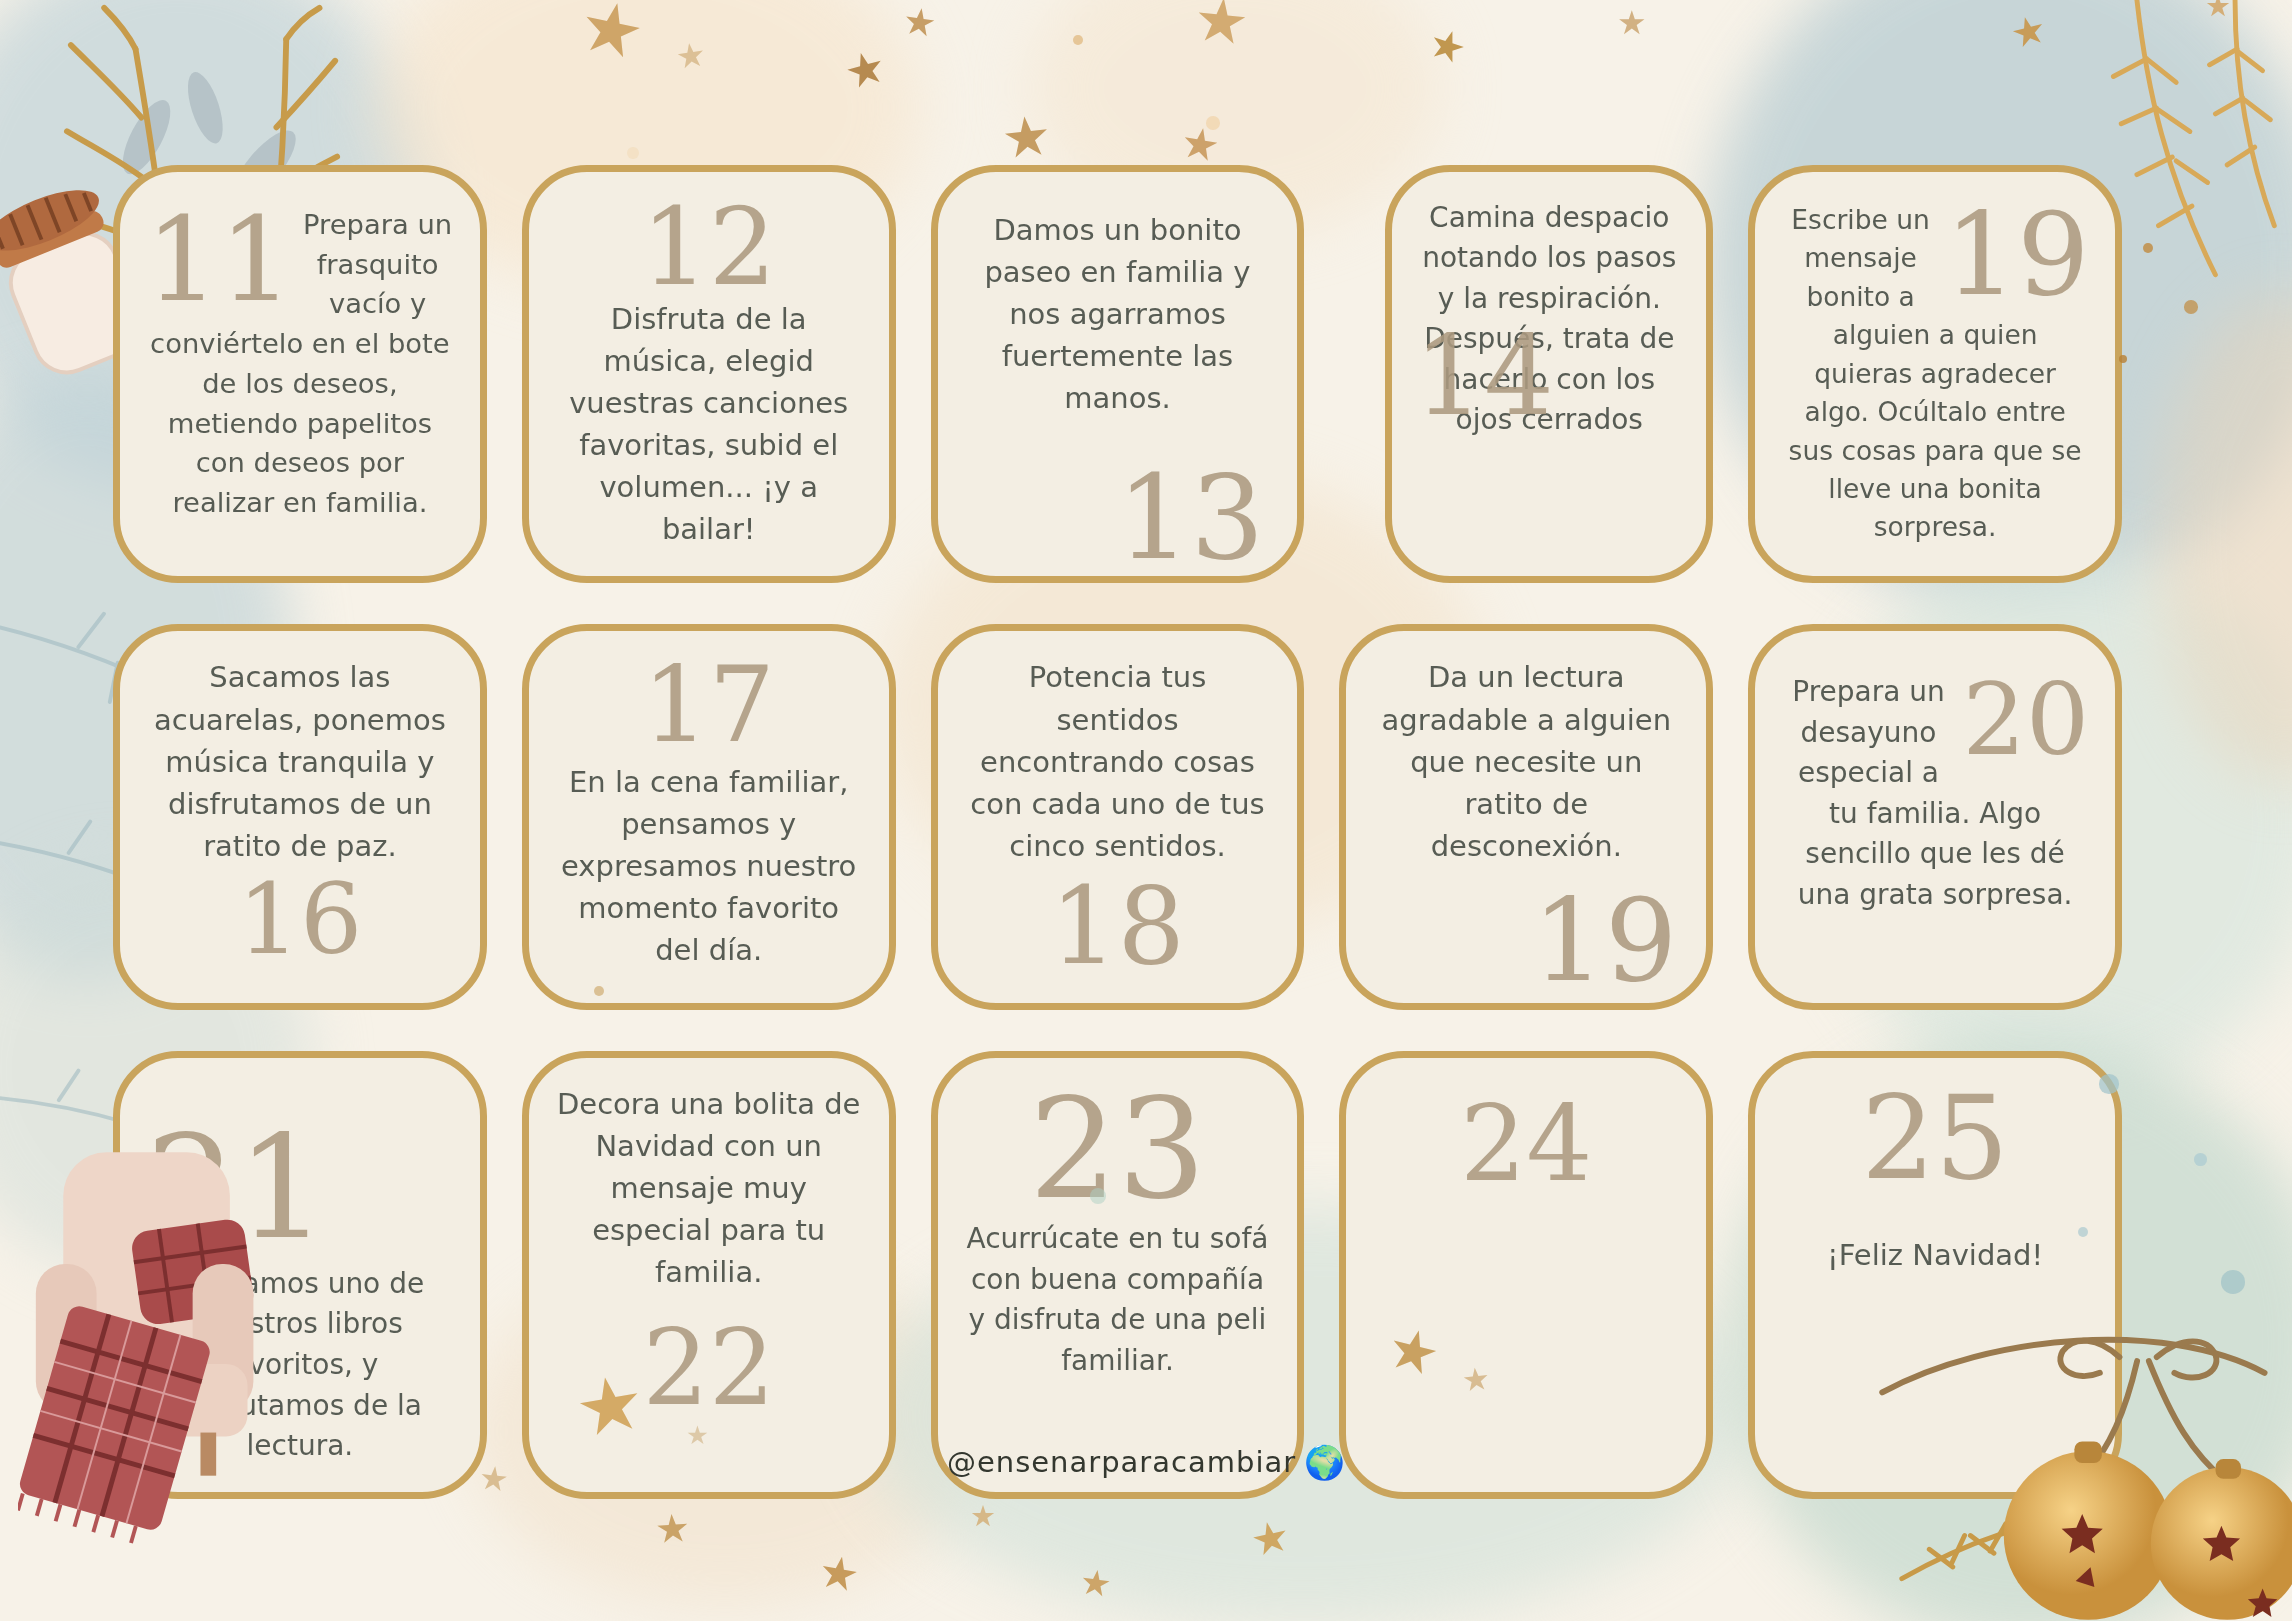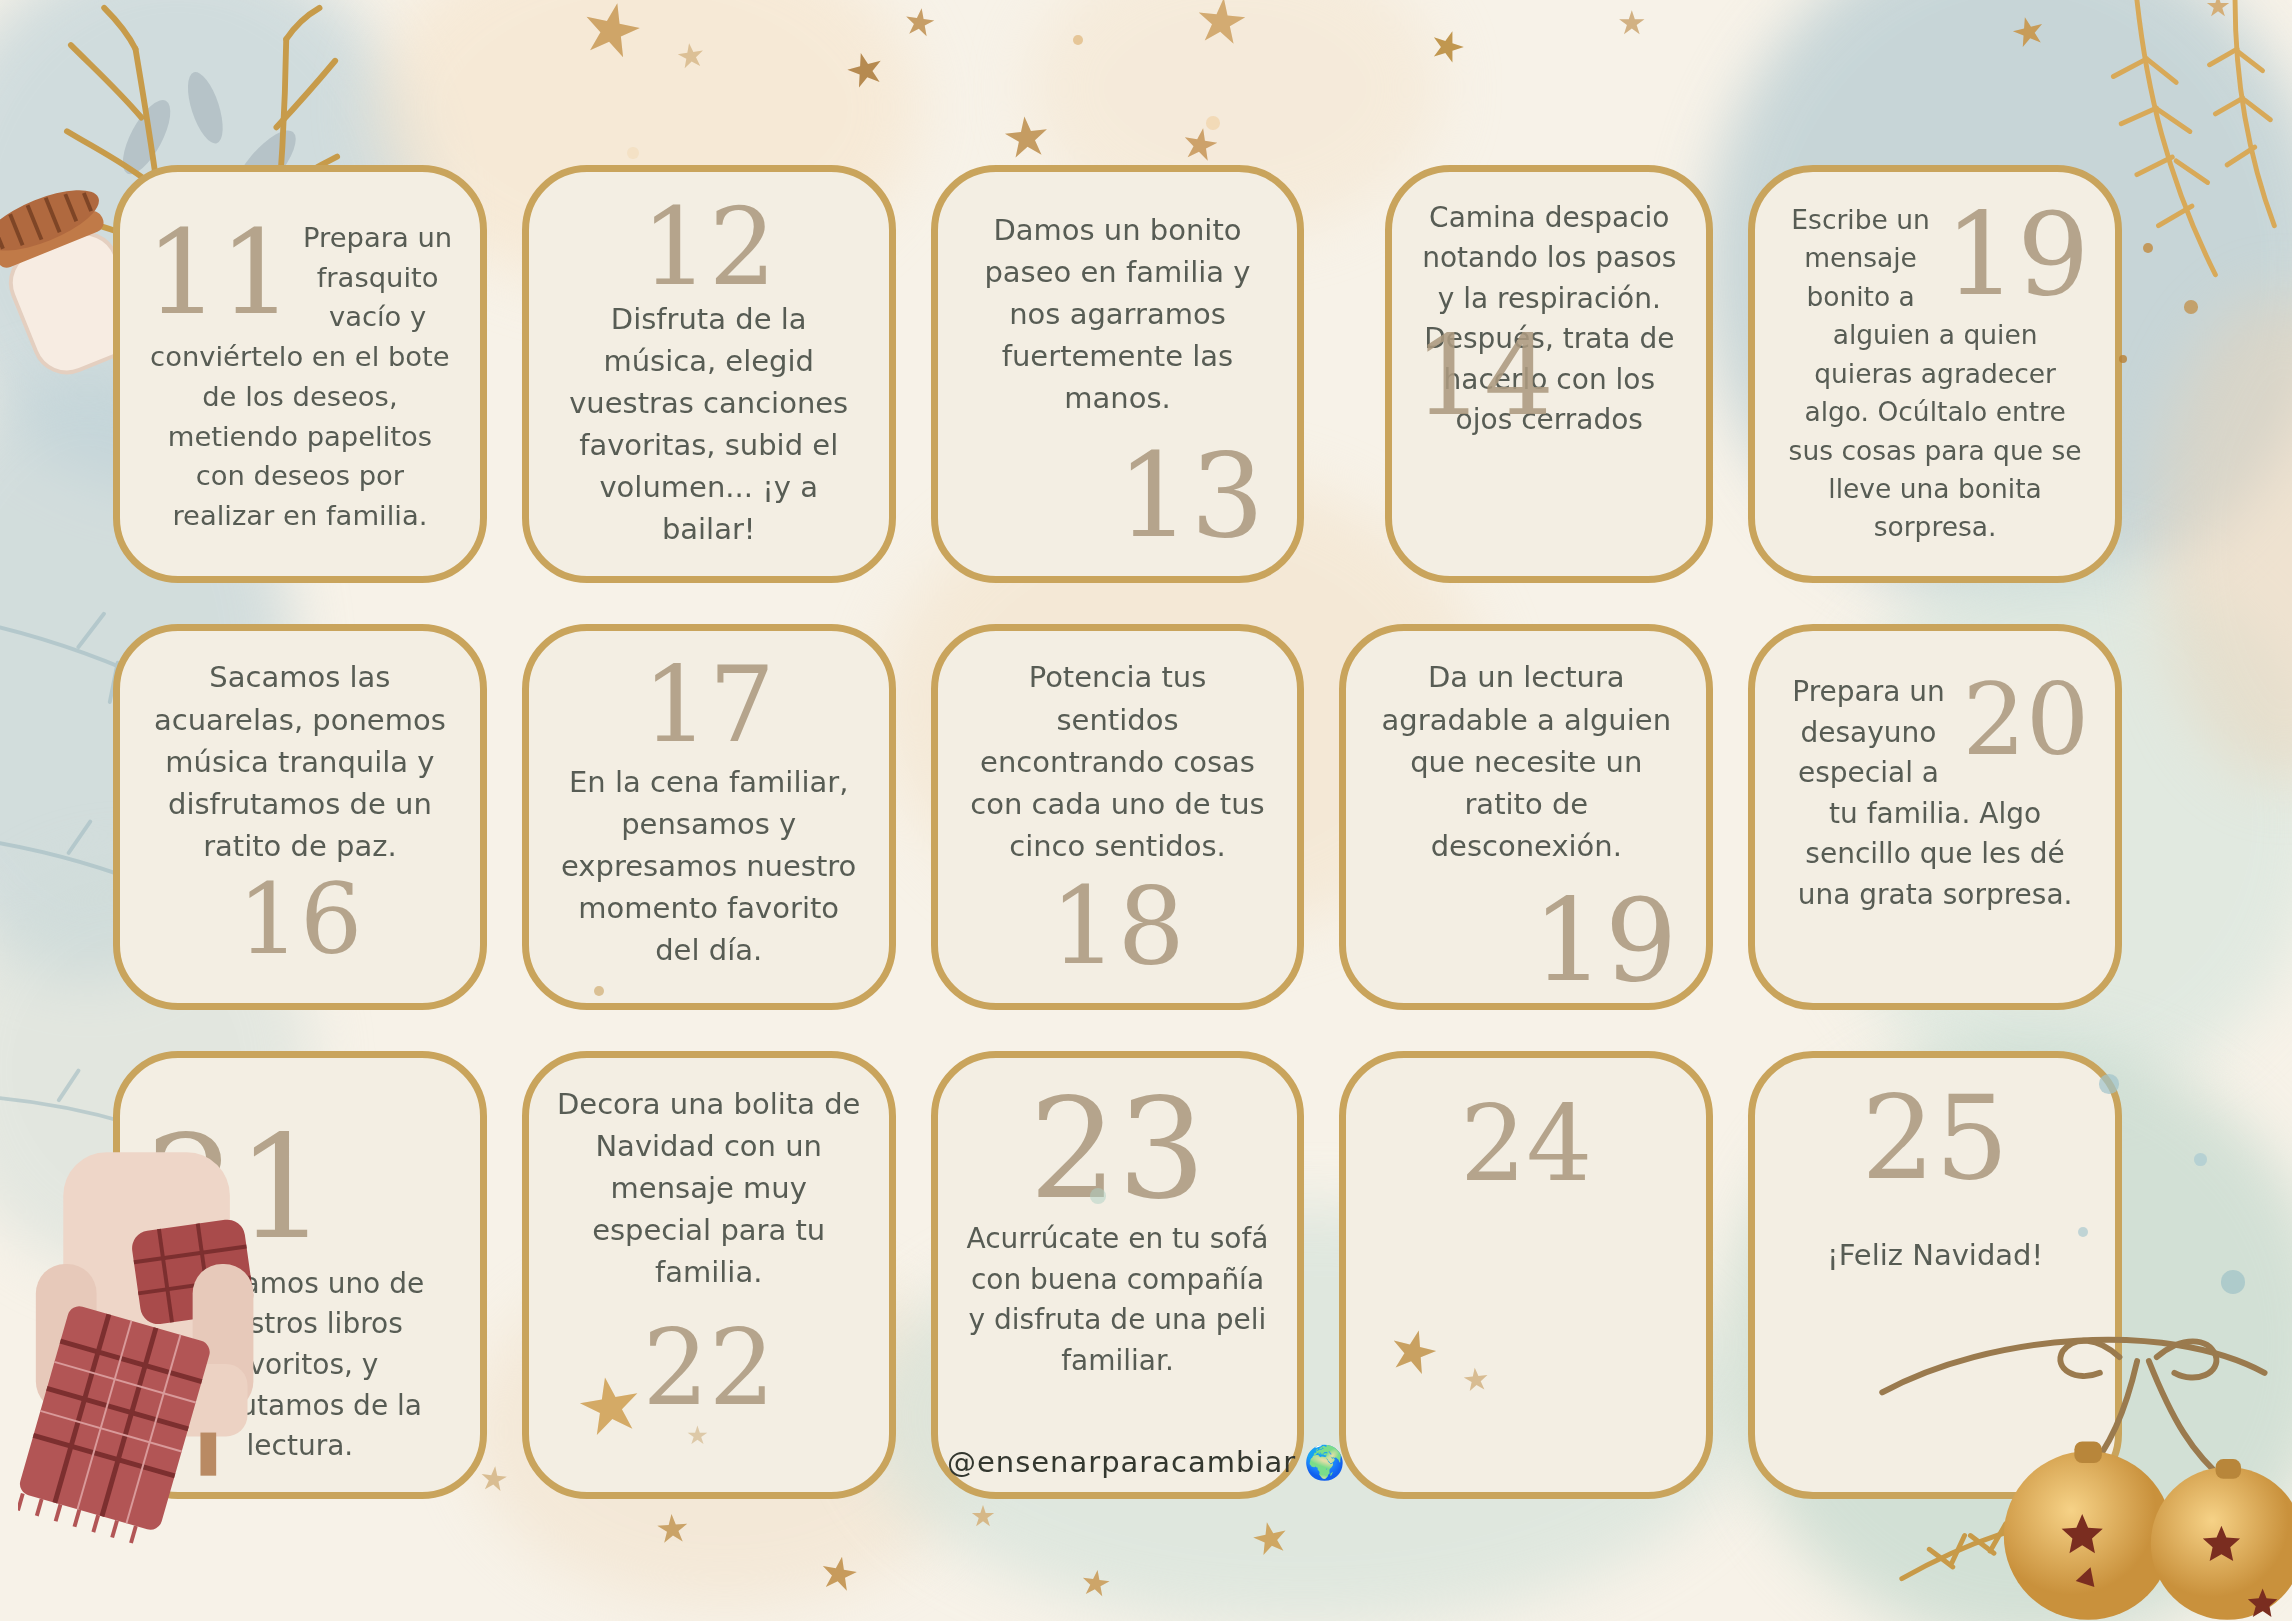--- a/index.html
+++ b/index.html
@@ -10,24 +10,24 @@
   .star{position:absolute;line-height:1;user-select:none;}
   .deco{position:absolute;}
   .grid{position:absolute;left:113px;top:165px;width:2009px;height:1206px;display:grid;
         grid-template-columns:repeat(5,1fr);grid-template-rows:repeat(3,1fr);gap:41px 35px;}
   .card{box-sizing:border-box;background:#f3eee3;border:7.8px solid #c9a45c;border-radius:65px;
         color:#575c54;padding:25.5px;position:relative;font-size:29px;line-height:1.45;}
   .flexc{display:flex;flex-direction:column;align-items:center;}
   .txt{margin:0;text-align:center;}
   .num{font-family:"DejaVu Serif", serif;color:rgba(172,154,128,.88);line-height:.95;display:block;text-align:center;}
   .c11 .num{float:left;font-size:116px;margin:0 7.8px 5.9px 0;}
-  .c11{padding-top:46px;font-size:27.4px;}
+  .c11{padding-top:33px;font-size:27.4px;}
   .c12 .num{font-size:106px;}
   .c13 .txt{padding:11.8px 9.8px 69px;}
-  .c13 .num{position:absolute;right:33px;bottom:25px;font-size:116px;}
+  .c13 .num{position:absolute;right:33px;bottom:3px;font-size:116px;}
   .c14 .num{position:absolute;left:21.6px;top:152px;font-size:110px;}
   .c14{font-size:28px;margin-left:46px;}
   .c15 .num{float:right;font-size:114px;margin:0 0 3.9px 3.9px;}
   .c15{padding-top:29px;font-size:26.5px;}
   .c16 .num{font-size:98px;margin-top:5.9px;}
   .c17 .num{font-size:104px;margin-bottom:5.9px;}
   .c18 .num{font-size:106px;margin-top:9.8px;}
   .c19 .txt{padding:0 7.8px 88px;}
   .c19 .num{position:absolute;right:29px;bottom:7.8px;font-size:114px;}
   .c20 .num{float:right;font-size:100px;margin:0 0 5.9px 5.9px;}

